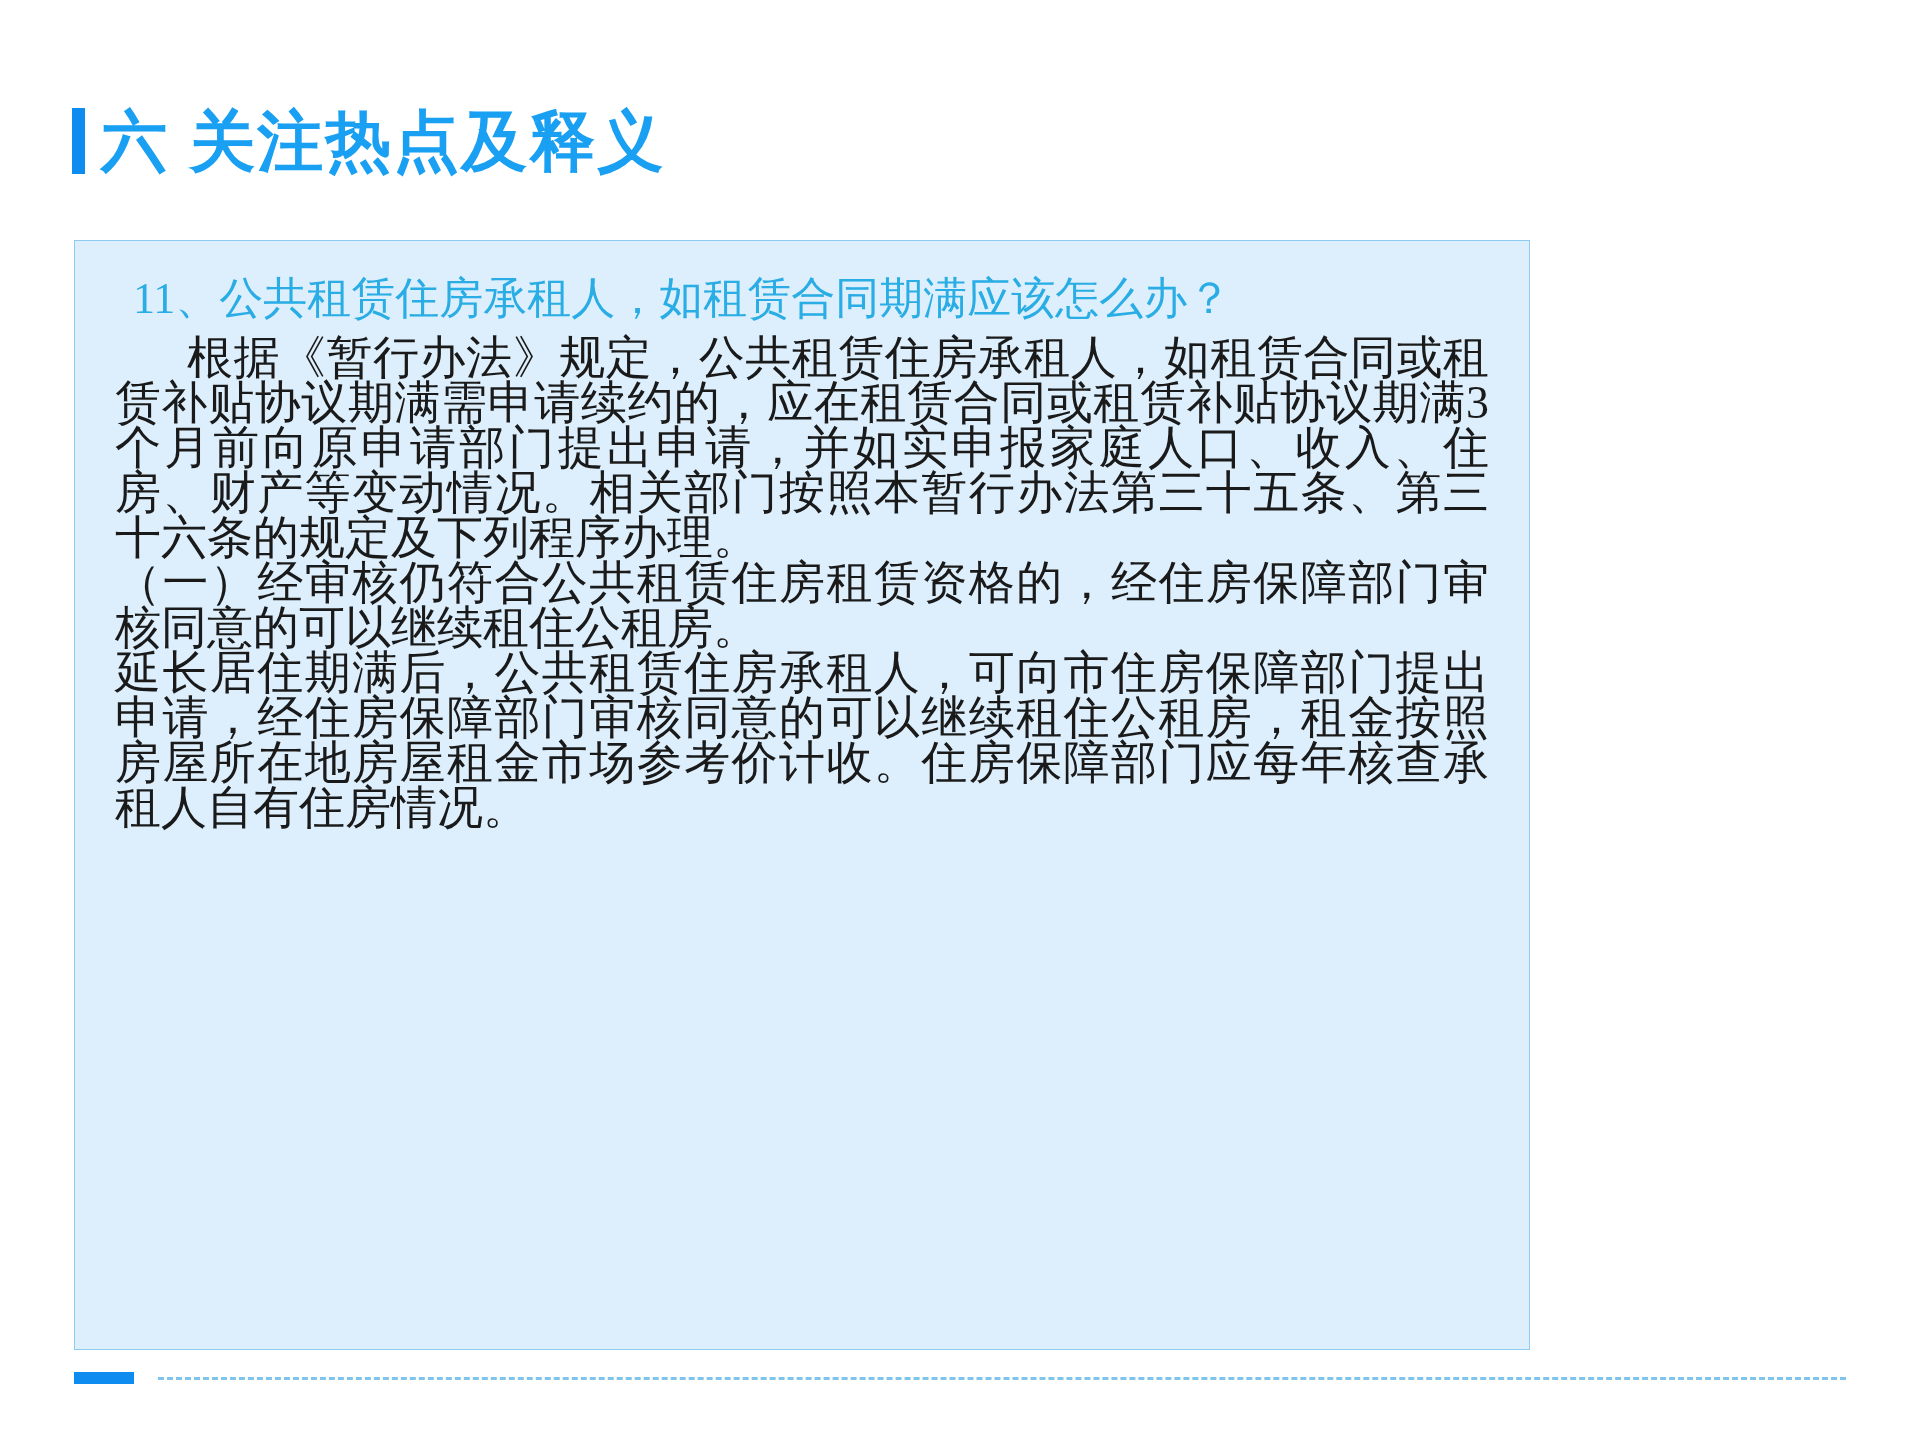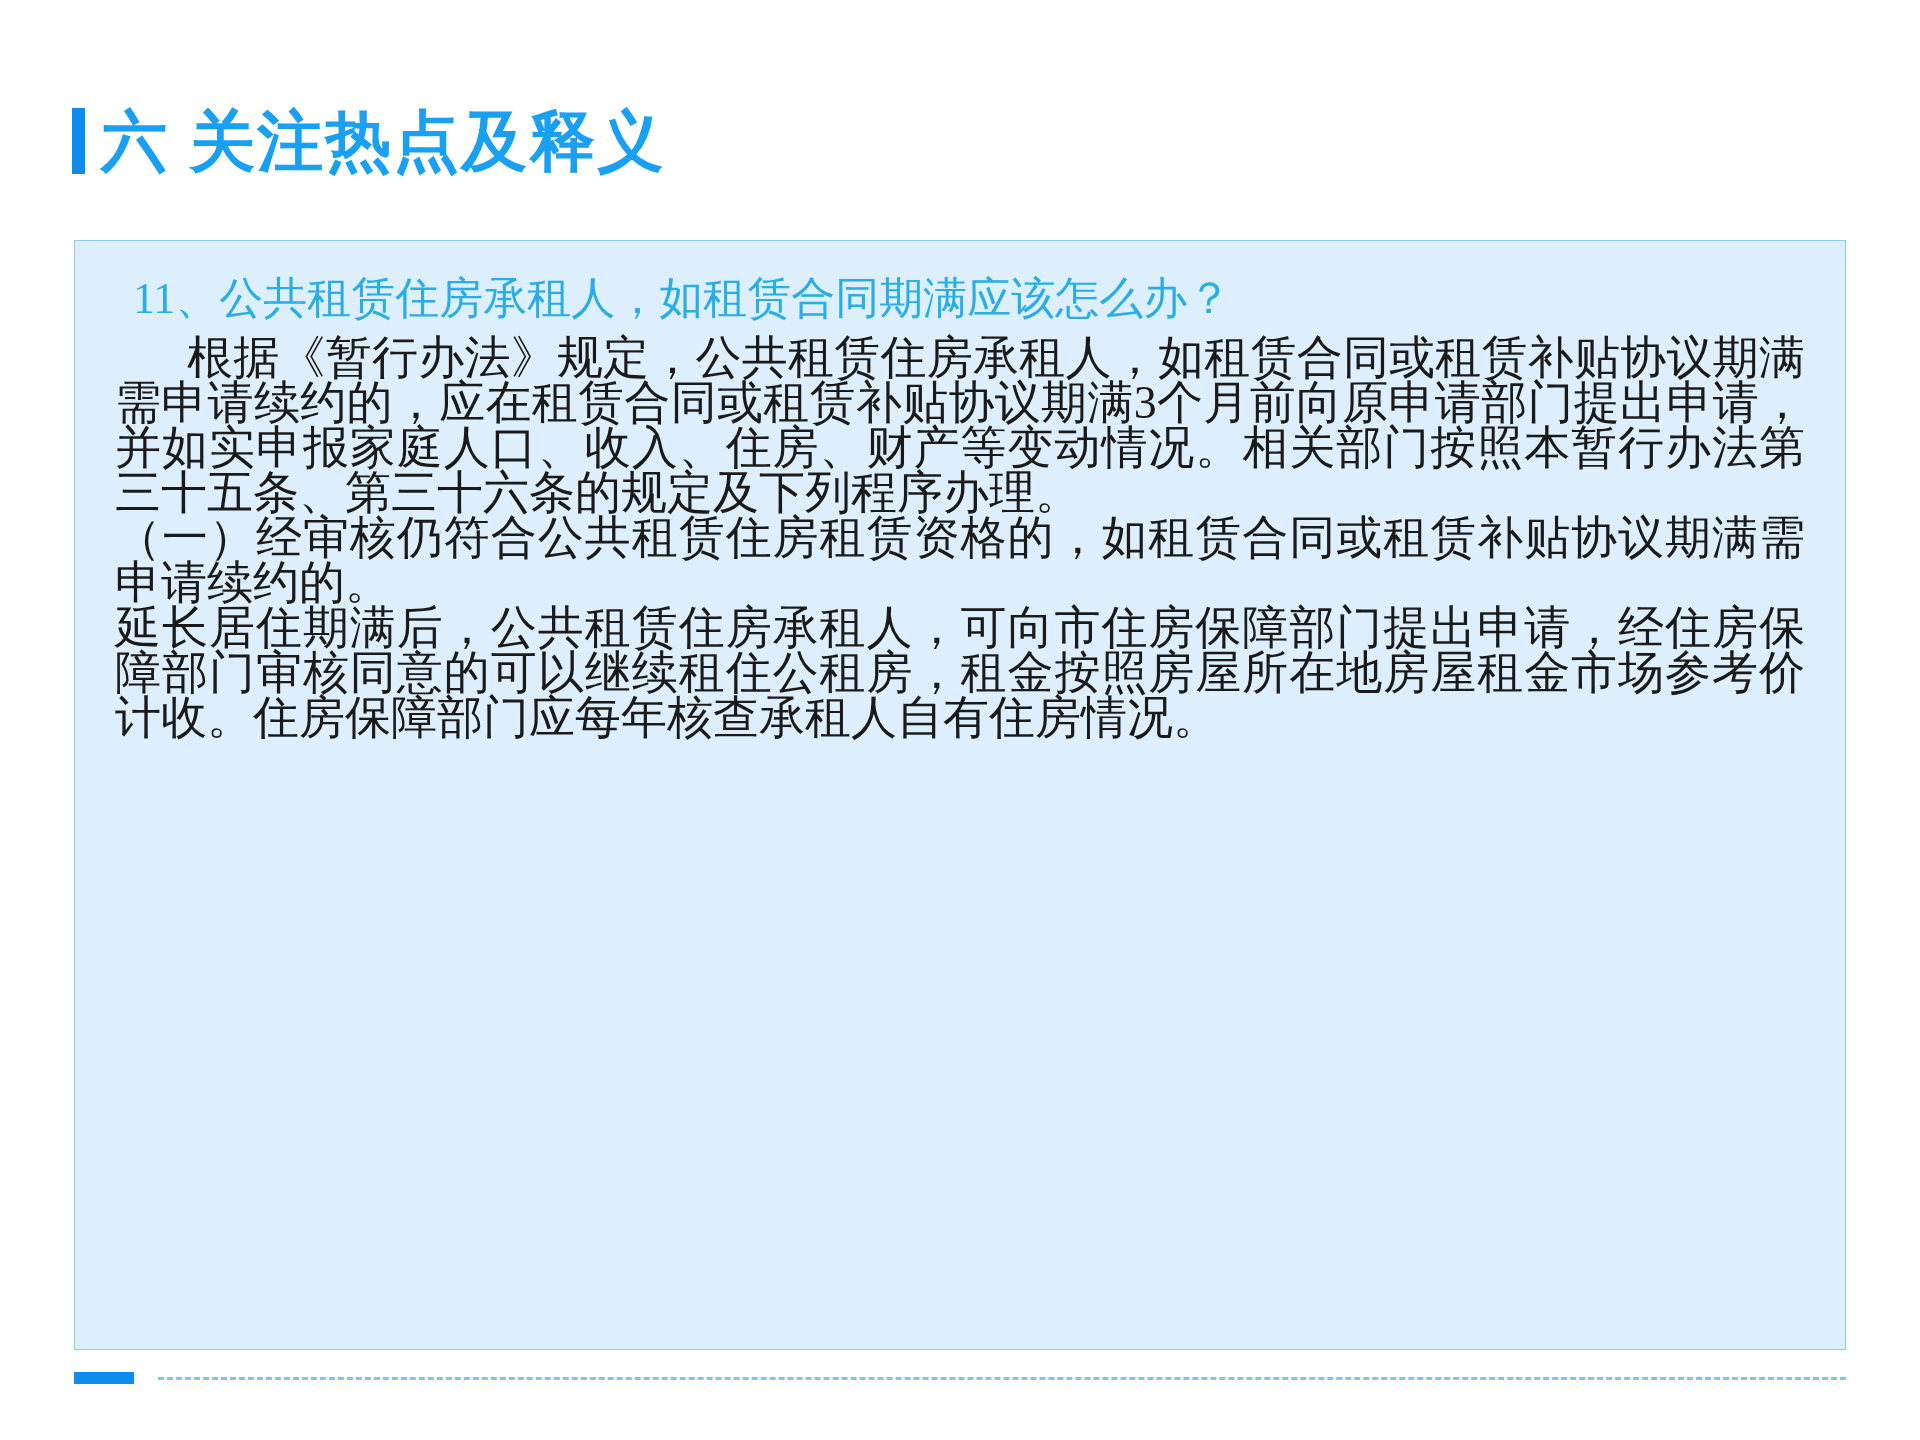--- a/index.html
+++ b/index.html
@@ -43,21 +43,21 @@
     color: #1aa0f2;
     letter-spacing: 2px;
     white-space: nowrap;
   }
 
   
   .panel {
     position: absolute;
     left: 74px;
     top: 240px;
-    width: 1772px;
+    width: 1456px;
     height: 1110px;
     background: #ddeffc;
     border: 1px solid #8ecbf0;
     box-sizing: border-box;
   }
   .panel-inner {
     padding: 28px 40px 0 40px;
   }
 
   .q-heading {
@@ -115,21 +115,21 @@
     <div class="title-bar"></div>
     <div class="title-text">六 关注热点及释义</div>
   </div>
 
   <div class="panel">
     <div class="panel-inner">
 
       <div class="q-heading">11、公共租赁住房承租人，如租赁合同期满应该怎么办？</div>
 
       <p class="para indent">根据《暂行办法》规定，公共租赁住房承租人，如租赁合同或租赁补贴协议期满需申请续约的，应在租赁合同或租赁补贴协议期满3个月前向原申请部门提出申请，并如实申报家庭人口、收入、住房、财产等变动情况。相关部门按照本暂行办法第三十五条、第三十六条的规定及下列程序办理。</p>
-      <p class="para">（一）经审核仍符合公共租赁住房租赁资格的，如租赁合同或租赁补贴协议期满需申请续约的。</p>
+      <p class="para">（一）经审核仍符合公共租赁住房租赁资格的，经住房保障部门审核同意的可以继续租住公租房。</p>
       <p class="para">延长居住期满后，公共租赁住房承租人，可向市住房保障部门提出申请，经住房保障部门审核同意的可以继续租住公租房，租金按照房屋所在地房屋租金市场参考价计收。住房保障部门应每年核查承租人自有住房情况。</p>
 
     </div>
   </div>
 
   <div class="footer">
     <div class="footer-block"></div>
     <div class="footer-dash"></div>
   </div>
 

